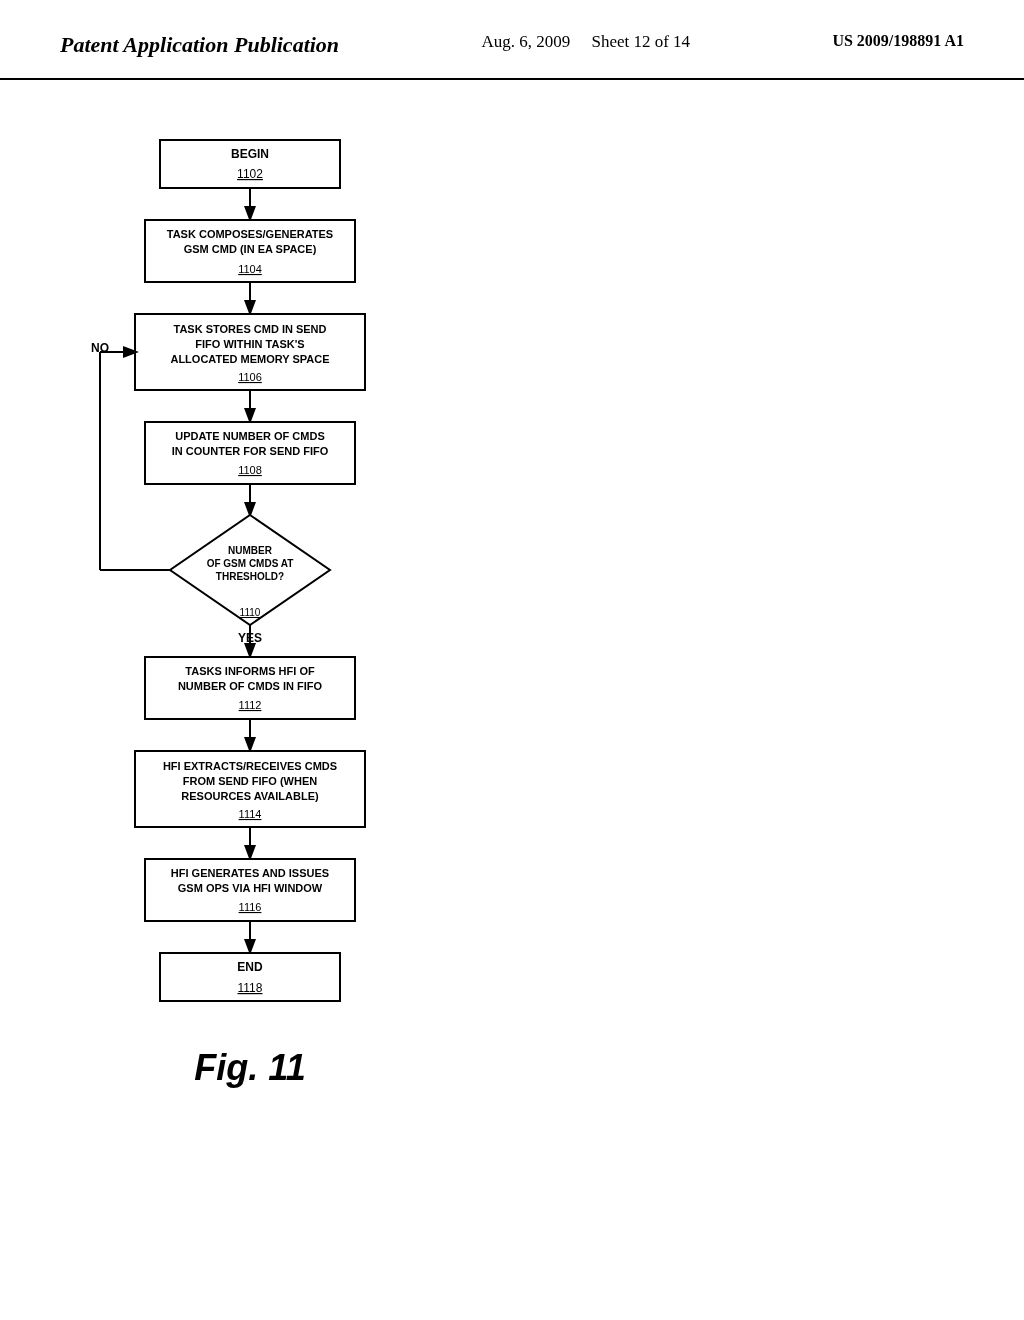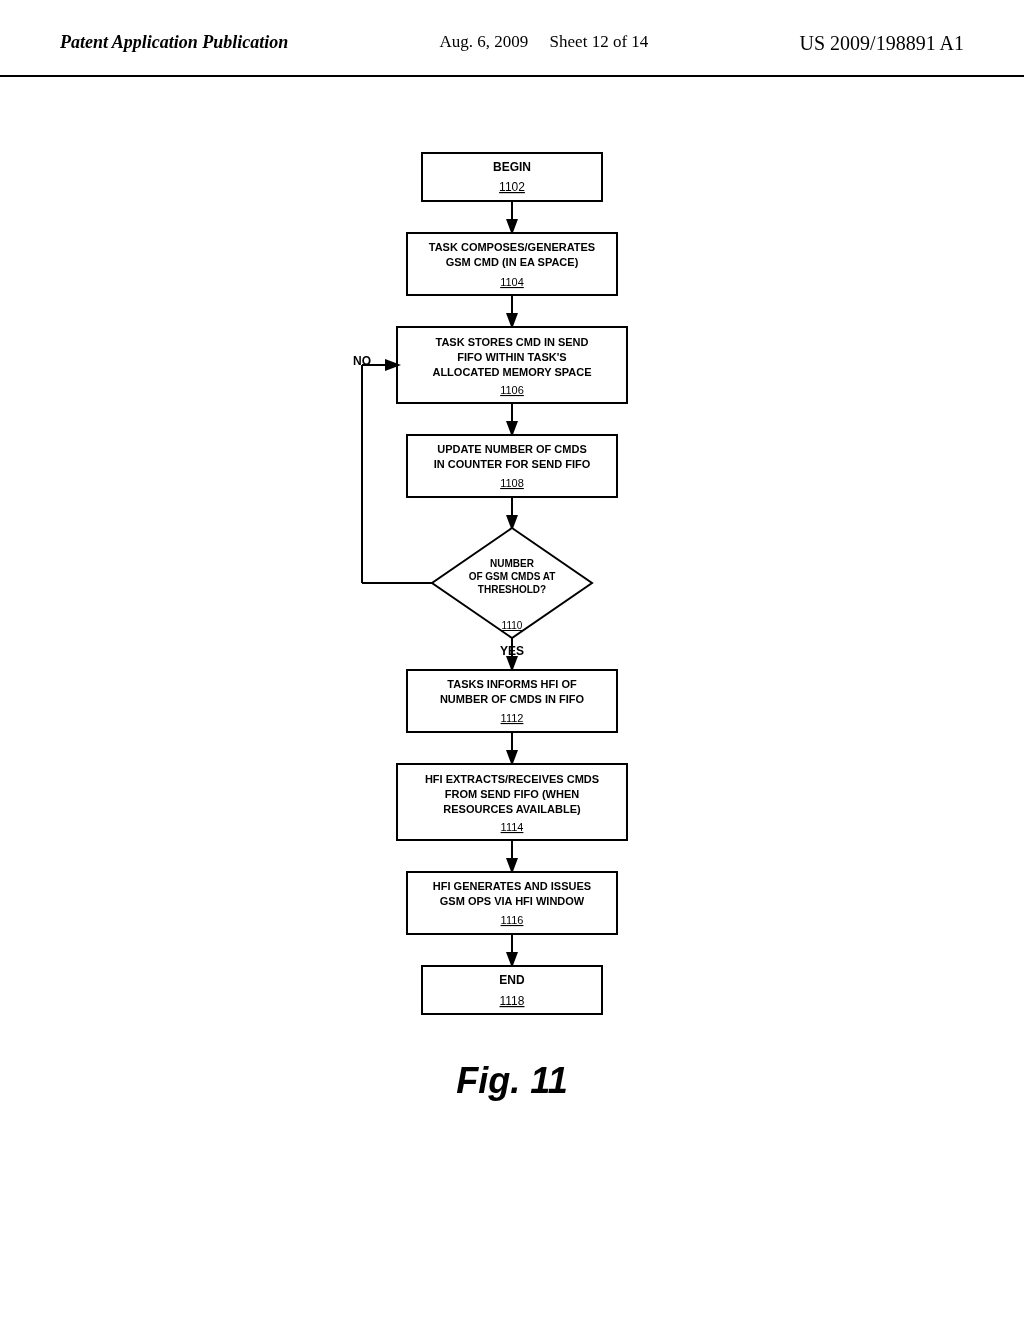--- a/index.html
+++ b/index.html
@@ -14,39 +14,37 @@
 
     
     .header {
       display: flex;
       justify-content: space-between;
       align-items: flex-start;
       padding: 32px 60px 20px 60px;
       border-bottom: 2px solid #000;
     }
     .header-left {
-      font-size: 18px;
+      font-size: 22px;
       font-weight: bold;
       font-style: italic;
     }
     .header-center {
       font-size: 17px;
       text-align: center;
     }
     .header-right {
-      font-size: 20px;
-      font-weight: normal;
+      font-size: 16px;
+      font-weight: bold;
     }
 
     
     .main {
       display: flex;
-      justify-content: center;
       padding: 40px 0 20px 0;
-      margin-top: 16px;
     }
 
     
     .flowchart-svg {
       display: block;
       margin: 0 auto;
     }
   </style>
 </head>
 <body>

